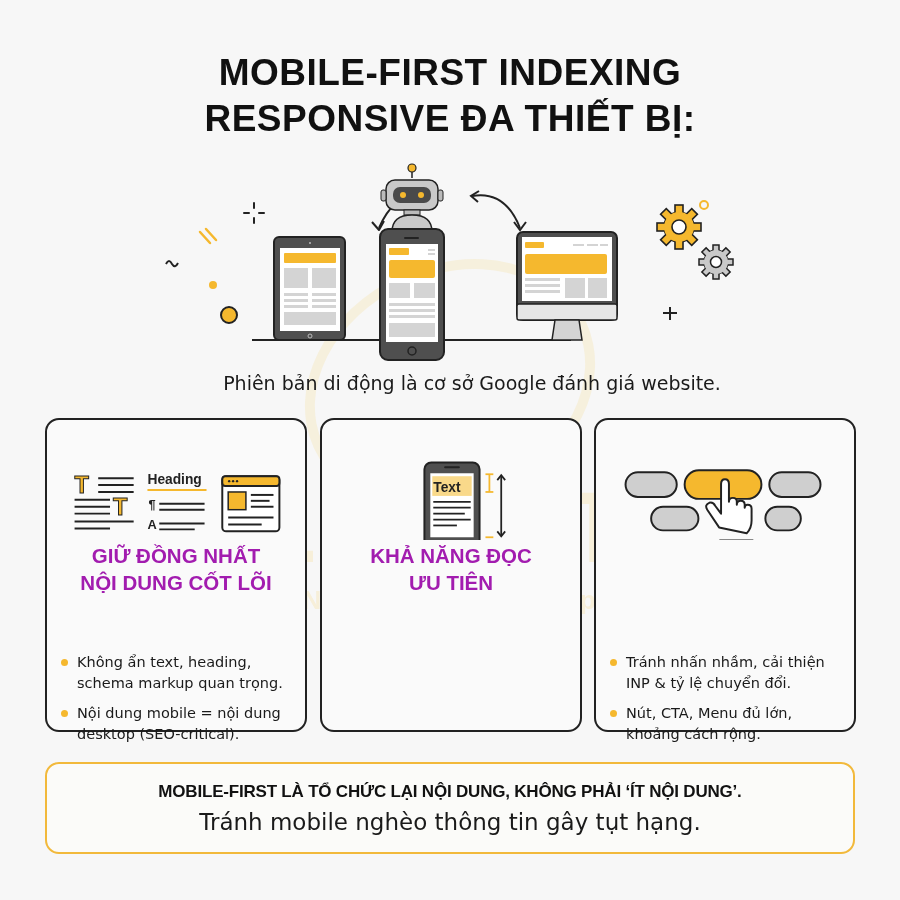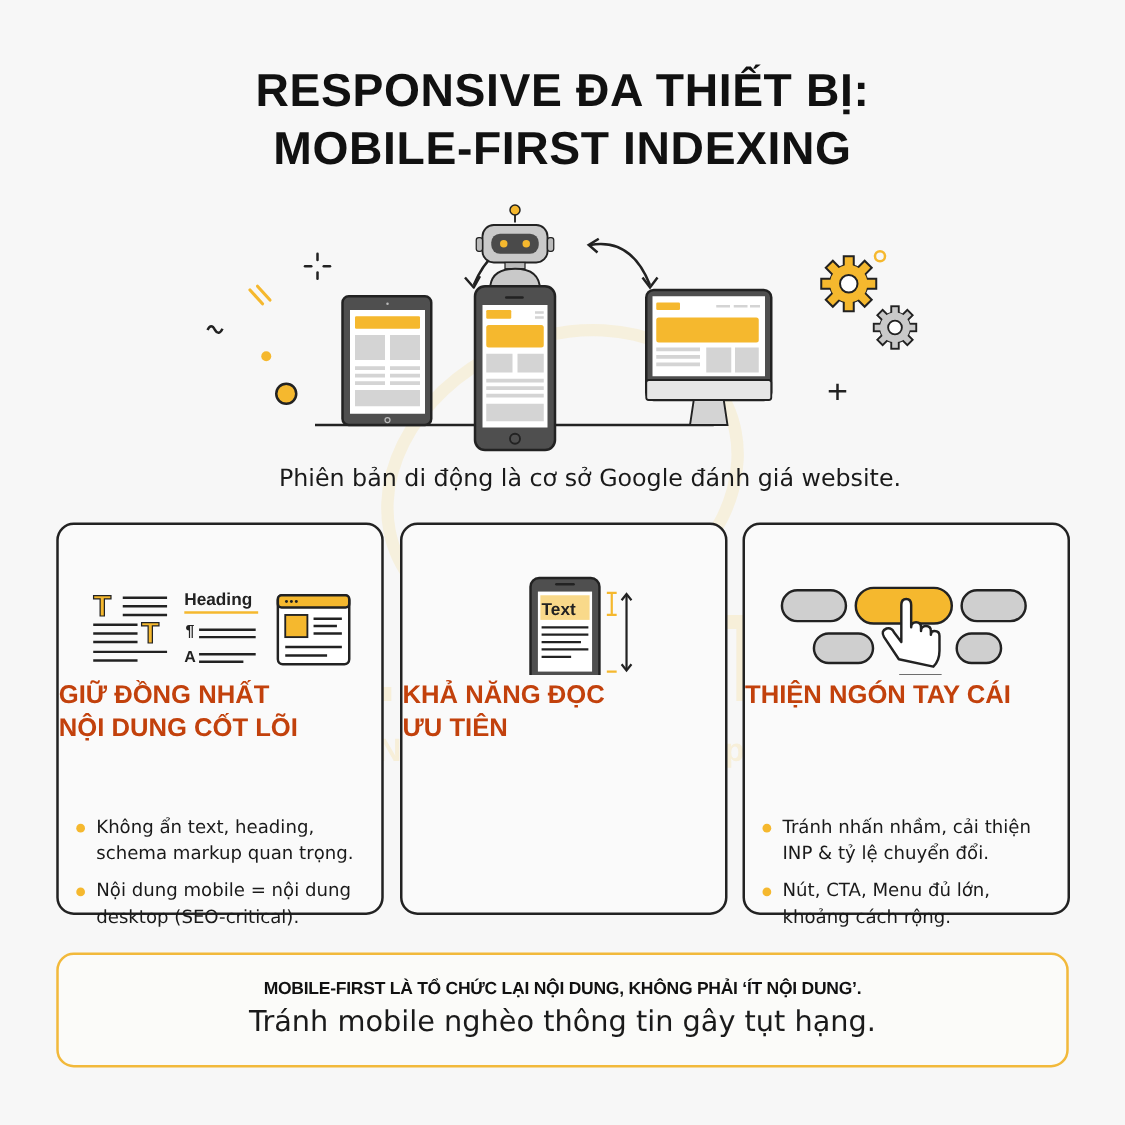--- a/index.html
+++ b/index.html
@@ -38,59 +38,59 @@
   .card {
     position: absolute; top: 418px; width: 262px; height: 314px;
     background: #fafafa; border: 2px solid #222; border-radius: 14px;
   }
   .card-1 { left: 45px; }
   .card-2 { left: 320px; }
   .card-3 { left: 594px; }
 
   .card-icon { position: absolute; top: 20px; left: 0; width: 100%; height: 100px; }
   .card-title {
-    position: absolute; top: 122px; left: 0; width: 100%; 
+    position: absolute; top: 122px; left: 0; width: 100%; text-align: center;
     font-family: "Liberation Sans", sans-serif; font-weight: 700;
-    font-size: 20.5px; line-height: 27px; color: #c2410c;
+    font-size: 20.5px; line-height: 27px; color: #a21caf;
   }
   .card-list { position: absolute; top: 188px; left: 12px; right: 6px; list-style: none; margin-top: 44px; }
   .card-list li {
     position: relative; padding-left: 18px; margin-bottom: 9px;
     font-family: "DejaVu Sans", sans-serif; font-size: 14.5px; line-height: 21px; color: #1a1a1a;
   }
   .card-list li .dot {
     position: absolute; left: 2px; top: 7px; width: 7px; height: 7px; border-radius: 50%;
     background: #f5b82e;
   }
 
   .footer {
     position: absolute; left: 45px; top: 762px; width: 810px; height: 92px;
     border: 2px solid #f2b93b; border-radius: 14px; background: #fbfbf9;
     text-align: center;
   }
   .footer-main {
     margin-top: 18px; font-family: "Liberation Sans", sans-serif; font-weight: 700;
-    font-size: 14px; color: #111; letter-spacing: -0.2px;
+    font-size: 17px; color: #111; letter-spacing: -0.2px;
   }
   .footer-sub {
     margin-top: 7px; font-family: "DejaVu Sans", sans-serif; font-size: 23px; color: #1a1a1a;
   }
 </style>
 </head>
 <body>
 
 <div class="watermark">
   <div class="wm-logo"></div>
   <div class="wm-text wm-big">LIGHT</div>
   <div class="wm-text wm-small">Nhanh - Chuẩn - Đẹp</div>
 </div>
 
 <div class="title">
+  <div>MOBILE-FIRST INDEXING</div>
   <div>RESPONSIVE ĐA THIẾT BỊ:</div>
-  <div>MOBILE-FIRST INDEXING</div>
 </div>
 
 <svg class="hero" viewBox="150 160 600 210" xmlns="http://www.w3.org/2000/svg">
 
   <g stroke="#222" stroke-width="2" stroke-linecap="round">
     <line x1="254" y1="203" x2="254" y2="208"></line>
       <line x1="254" y1="218" x2="254" y2="223"></line>
     <line x1="244" y1="213" x2="249" y2="213"></line>
       <line x1="259" y1="213" x2="264" y2="213"></line>
   </g>
@@ -307,21 +307,20 @@
       <rect x="30" y="32" width="52" height="25" rx="12.5" fill="#cfcfcf"></rect>
       <rect x="90" y="30" width="78" height="29" rx="14.5" fill="#f5b82e"></rect>
       <rect x="176" y="32" width="52" height="25" rx="12.5" fill="#cfcfcf"></rect>
       <rect x="56" y="67" width="48" height="24" rx="12" fill="#cfcfcf"></rect>
       <rect x="172" y="67" width="36" height="24" rx="12" fill="#cfcfcf"></rect>
     </g>
     <path d="M125 88 l-12 -18 q-3 -5 2 -7 q4 -1 6 3 l6 8 v-30 q0 -5 4 -5 q4 0 4 5 v18 q0 -4 4 -4 q4 0 4 4 v3 q0 -4 4 -4 q4 0 4 4 v3 q0 -3 3 -3 q4 0 4 4 v12 q0 8 -5 13 z" fill="#fff" stroke="#222" stroke-width="2" stroke-linejoin="round"></path>
     <rect x="126" y="101" width="33" height="10" fill="#f5b82e" stroke="#222" stroke-width="1.5"></rect>
   </svg>
   <div class="card-title">
-    <div>THIỆN NGÓN TAY CÁI</div>
   </div>
   <ul class="card-list">
     <li><span class="dot"></span><span>Tránh nhấn nhầm, cải thiện INP &amp; tỷ lệ chuyển đổi.</span></li>
     <li><span class="dot"></span><span>Nút, CTA, Menu đủ lớn, khoảng cách rộng.</span></li>
   </ul>
 </div>
 
 <div class="footer">
   <div class="footer-main">MOBILE-FIRST LÀ TỔ CHỨC LẠI NỘI DUNG, KHÔNG PHẢI ‘ÍT NỘI DUNG’.</div>
   <div class="footer-sub">Tránh mobile nghèo thông tin gây tụt hạng.</div>

